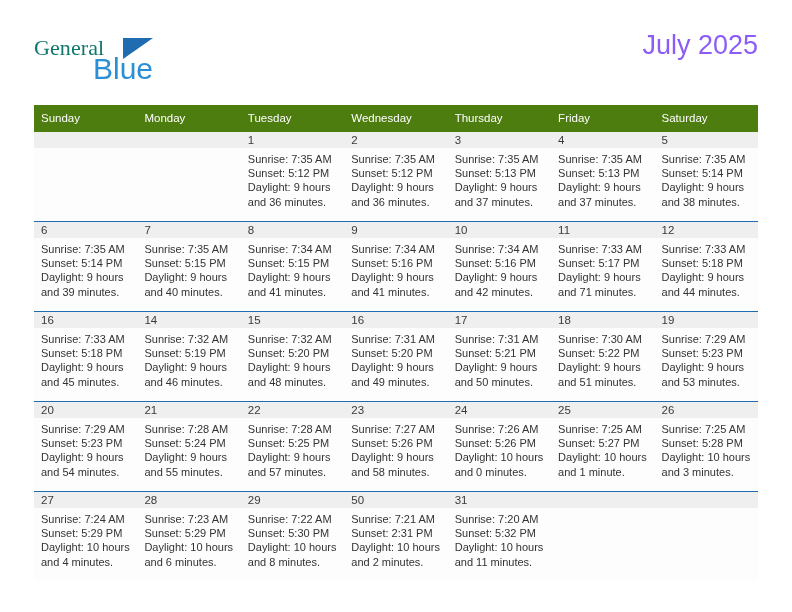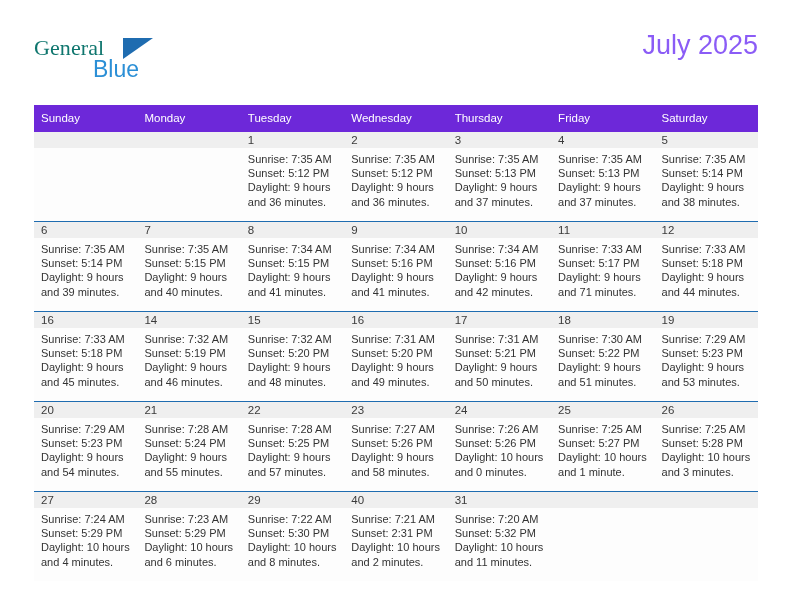--- a/index.html
+++ b/index.html
@@ -54,21 +54,21 @@
     top: 2px;
     width: 0;
     height: 0;
     border-left: 30px solid #1f6cb0;
     border-bottom: 21px solid transparent;
   }
   .logo-blue {
     position: absolute;
     left: 59px;
     top: 21px;
-    font-size: 23px;
+    font-size: 30px;
     color: #2b8fd6;
     line-height: 24px;
     font-family: "Liberation Sans", sans-serif;
   }
 
   .title-block {
     position: absolute;
     right: 0;
     top: 0;
     text-align: right;
@@ -93,21 +93,21 @@
     position: absolute;
     left: 34px;
     top: 105px;
     width: 724px;
     border-collapse: collapse;
     table-layout: fixed;
   }
   .calendar col { width: 103.42px; }
 
   .calendar thead th {
-    background: #6d28d9;
+    background: #4d7c0f;
     color: #ffffff;
     font-size: 11.5px;
     font-weight: normal;
     text-align: left;
     padding: 4px 0 4px 7px;
     height: 19px;
     line-height: 15px;
     font-family: "Liberation Sans", sans-serif;
   }
 
@@ -454,21 +454,21 @@
           <td>
             <div class="daynum-band">29</div>
             <div class="cell-body">
               <div>Sunrise: 7:22 AM</div>
               <div>Sunset: 5:30 PM</div>
               <div>Daylight: 10 hours</div>
               <div>and 8 minutes.</div>
             </div>
           </td>
           <td>
-            <div class="daynum-band">40</div>
+            <div class="daynum-band">50</div>
             <div class="cell-body">
               <div>Sunrise: 7:21 AM</div>
               <div>Sunset: 2:31 PM</div>
               <div>Daylight: 10 hours</div>
               <div>and 2 minutes.</div>
             </div>
           </td>
           <td>
             <div class="daynum-band">31</div>
             <div class="cell-body">

